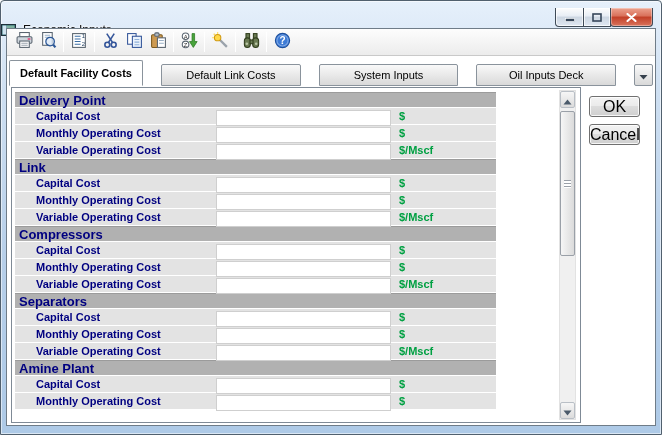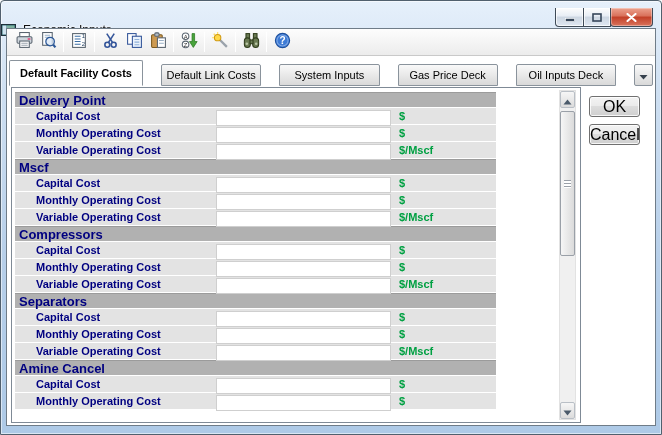--- a/index.html
+++ b/index.html
@@ -223,21 +223,20 @@
               <text x="8" y="11.4" font-size="9.5" font-weight="bold" fill="#fff" text-anchor="middle" font-family="sans-serif">?</text>
             </svg></span>
         </button>
     </div>
 
     <div class="tabstrip">
       <div class="tabs">
           <div class="tab active">Default Facility Costs</div>
           <div class="tab">Default Link Costs</div>
           <div class="tab">System Inputs</div>
-          <div class="tab">Gas Price Deck</div>
           <div class="tab">Oil Inputs Deck</div>
         </div>
       <div class="tab-arrow">
         <span><svg width="9" height="6" viewBox="0 0 9 6">
               <path d="M0.5 1 L4.5 5.5 L8.5 1 z" fill="#35404c"></path>
             </svg></span>
       </div>
     </div>
 
     <div class="panel">
@@ -251,21 +250,21 @@
           <div class="grid-row">
             <div class="row-label">Monthly Operating Cost</div>
             <div class="row-input"><input type="text" value="" style=""></div>
             <div class="row-unit">$</div>
           </div>
           <div class="grid-row">
             <div class="row-label">Variable Operating Cost</div>
             <div class="row-input"><input type="text" value="" style=""></div>
             <div class="row-unit">$/Mscf</div>
           </div>
-          <div class="sec-header">Mscf</div>
+          <div class="sec-header">Link</div>
           <div class="grid-row">
             <div class="row-label">Capital Cost</div>
             <div class="row-input"><input type="text" value="" style=""></div>
             <div class="row-unit">$</div>
           </div>
           <div class="grid-row">
             <div class="row-label">Monthly Operating Cost</div>
             <div class="row-input"><input type="text" value="" style=""></div>
             <div class="row-unit">$</div>
           </div>
@@ -299,21 +298,21 @@
           <div class="grid-row">
             <div class="row-label">Monthly Operating Cost</div>
             <div class="row-input"><input type="text" value="" style=""></div>
             <div class="row-unit">$</div>
           </div>
           <div class="grid-row">
             <div class="row-label">Variable Operating Cost</div>
             <div class="row-input"><input type="text" value="" style=""></div>
             <div class="row-unit">$/Mscf</div>
           </div>
-          <div class="sec-header">Amine Cancel</div>
+          <div class="sec-header">Amine Plant</div>
           <div class="grid-row">
             <div class="row-label">Capital Cost</div>
             <div class="row-input"><input type="text" value="" style=""></div>
             <div class="row-unit">$</div>
           </div>
           <div class="grid-row">
             <div class="row-label">Monthly Operating Cost</div>
             <div class="row-input"><input type="text" value="" style=""></div>
             <div class="row-unit">$</div>
           </div>

